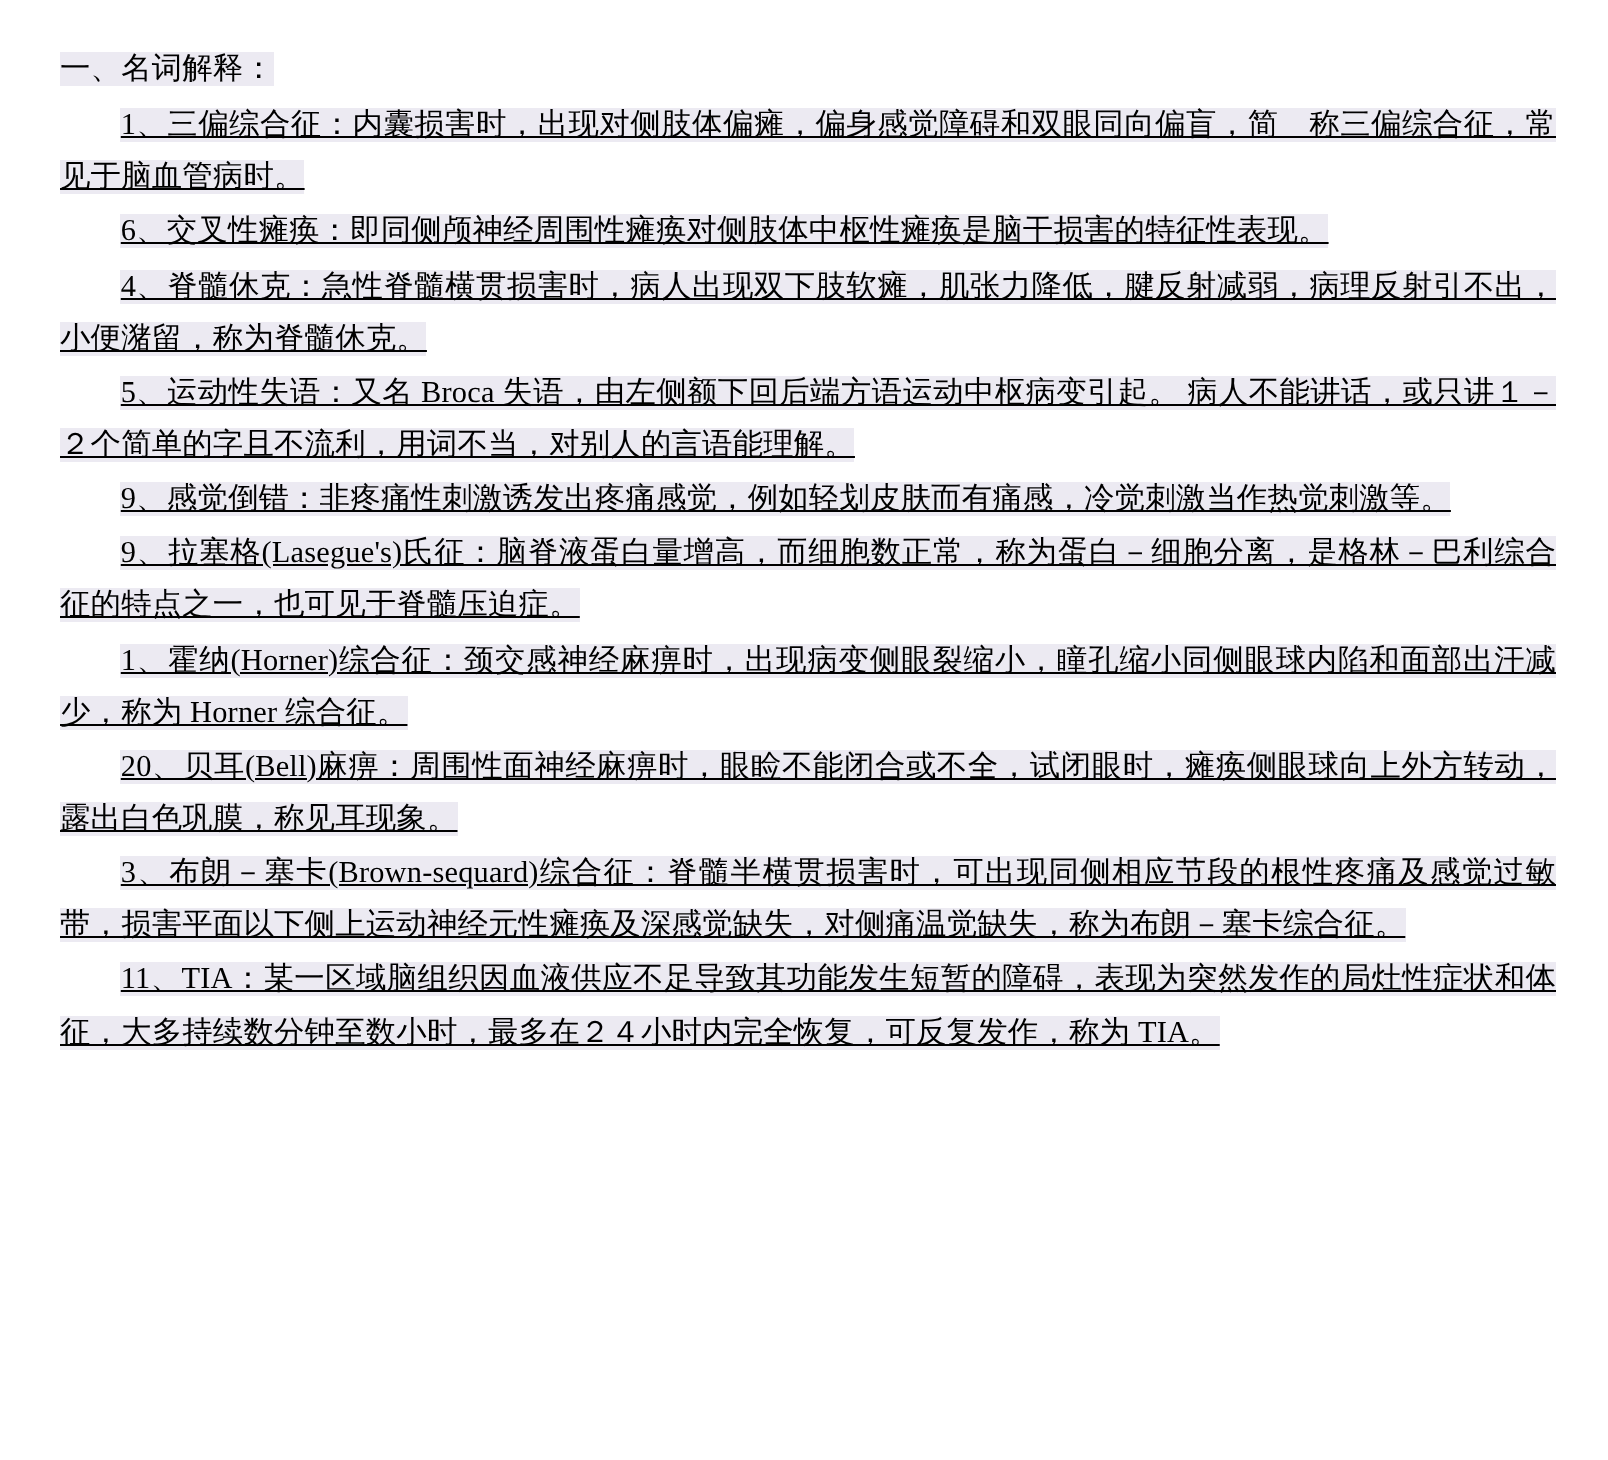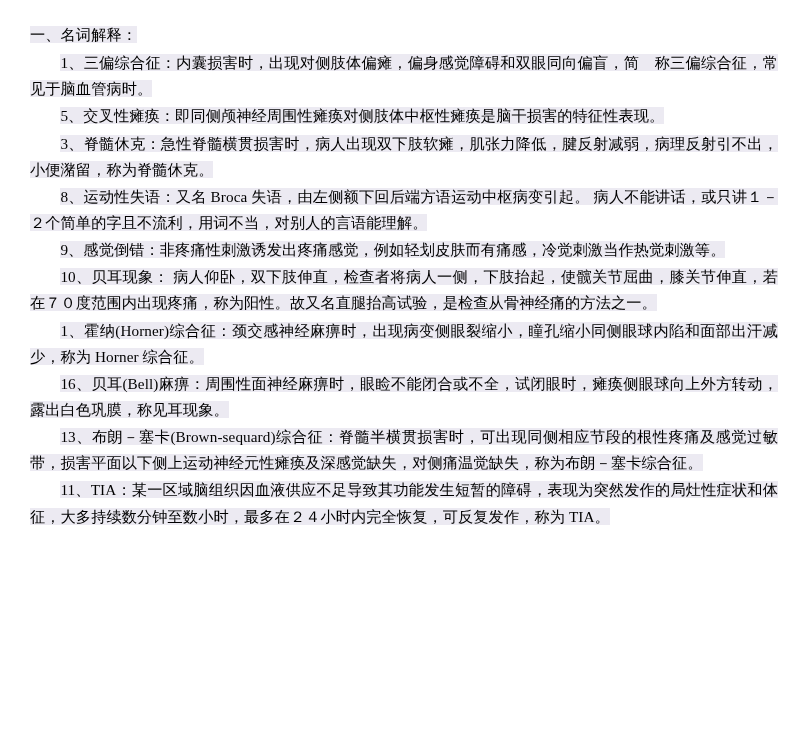--- a/index.html
+++ b/index.html
@@ -31,20 +31,21 @@
     color: #000000;
     margin: 0 0 1px 0;
     text-align: justify;
     letter-spacing: 0.1px;
   }
   .para .hl {
     background: #eceaf2;
   }
   .indent {
     text-indent: 2em;
+    text-decoration: underline;
   }
   .title {
     text-indent: 0;
     margin-bottom: 2px;
   }
 </style>
 </head>
 <body>
 
 <div id="page">
@@ -52,53 +53,53 @@
 
     <p class="para title">
       <span class="hl">一、名词解释：</span>
     </p>
 
     <p class="para indent">
       <span class="hl">1、三偏综合征：内囊损害时，出现对侧肢体偏瘫，偏身感觉障碍和双眼同向偏盲，简　称三偏综合征，常见于脑血管病时。</span>
     </p>
 
     <p class="para indent">
-      <span class="hl">5、交叉性瘫痪：即同侧颅神经周围性瘫痪对侧肢体中枢性瘫痪是脑干损害的特征性表现。</span>
+      <span class="hl">6、交叉性瘫痪：即同侧颅神经周围性瘫痪对侧肢体中枢性瘫痪是脑干损害的特征性表现。</span>
     </p>
 
     <p class="para indent">
-      <span class="hl">3、脊髓休克：急性脊髓横贯损害时，病人出现双下肢软瘫，肌张力降低，腱反射减弱，病理反射引不出，小便潴留，称为脊髓休克。</span>
+      <span class="hl">4、脊髓休克：急性脊髓横贯损害时，病人出现双下肢软瘫，肌张力降低，腱反射减弱，病理反射引不出，小便潴留，称为脊髓休克。</span>
     </p>
 
 
 
     <p class="para indent">
-      <span class="hl">8、运动性失语：又名 Broca 失语，由左侧额下回后端方语运动中枢病变引起。 病人不能讲话，或只讲１－２个简单的字且不流利，用词不当，对别人的言语能理解。</span>
+      <span class="hl">5、运动性失语：又名 Broca 失语，由左侧额下回后端方语运动中枢病变引起。 病人不能讲话，或只讲１－２个简单的字且不流利，用词不当，对别人的言语能理解。</span>
     </p>
 
     <p class="para indent">
       <span class="hl">9、感觉倒错：非疼痛性刺激诱发出疼痛感觉，例如轻划皮肤而有痛感，冷觉刺激当作热觉刺激等。</span>
     </p>
 
 
+    <p class="para indent">
+      <span class="hl">9、拉塞格(Lasegue's)氏征：脑脊液蛋白量增高，而细胞数正常，称为蛋白－细胞分离，是格林－巴利综合征的特点之一，也可见于脊髓压迫症。</span>
+    </p>
 
-    <p class="para indent">
-      <span class="hl">10、贝耳现象： 病人仰卧，双下肢伸直，检查者将病人一侧，下肢抬起，使髋关节屈曲，膝关节伸直，若在７０度范围内出现疼痛，称为阳性。故又名直腿抬高试验，是检查从骨神经痛的方法之一。</span>
-    </p>
 
     <p class="para indent">
       <span class="hl">1、霍纳(Horner)综合征：颈交感神经麻痹时，出现病变侧眼裂缩小，瞳孔缩小同侧眼球内陷和面部出汗减少，称为 Horner 综合征。</span>
     </p>
 
     <p class="para indent">
-      <span class="hl">16、贝耳(Bell)麻痹：周围性面神经麻痹时，眼睑不能闭合或不全，试闭眼时，瘫痪侧眼球向上外方转动，露出白色巩膜，称见耳现象。</span>
+      <span class="hl">20、贝耳(Bell)麻痹：周围性面神经麻痹时，眼睑不能闭合或不全，试闭眼时，瘫痪侧眼球向上外方转动，露出白色巩膜，称见耳现象。</span>
     </p>
 
     <p class="para indent">
-      <span class="hl">13、布朗－塞卡(Brown-sequard)综合征：脊髓半横贯损害时，可出现同侧相应节段的根性疼痛及感觉过敏带，损害平面以下侧上运动神经元性瘫痪及深感觉缺失，对侧痛温觉缺失，称为布朗－塞卡综合征。</span>
+      <span class="hl">3、布朗－塞卡(Brown-sequard)综合征：脊髓半横贯损害时，可出现同侧相应节段的根性疼痛及感觉过敏带，损害平面以下侧上运动神经元性瘫痪及深感觉缺失，对侧痛温觉缺失，称为布朗－塞卡综合征。</span>
     </p>
 
     <p class="para indent">
       <span class="hl">11、TIA：某一区域脑组织因血液供应不足导致其功能发生短暂的障碍，表现为突然发作的局灶性症状和体征，大多持续数分钟至数小时，最多在２４小时内完全恢复，可反复发作，称为 TIA。</span>
     </p>
 
   </div>
 </div>
 
 </body></html>

